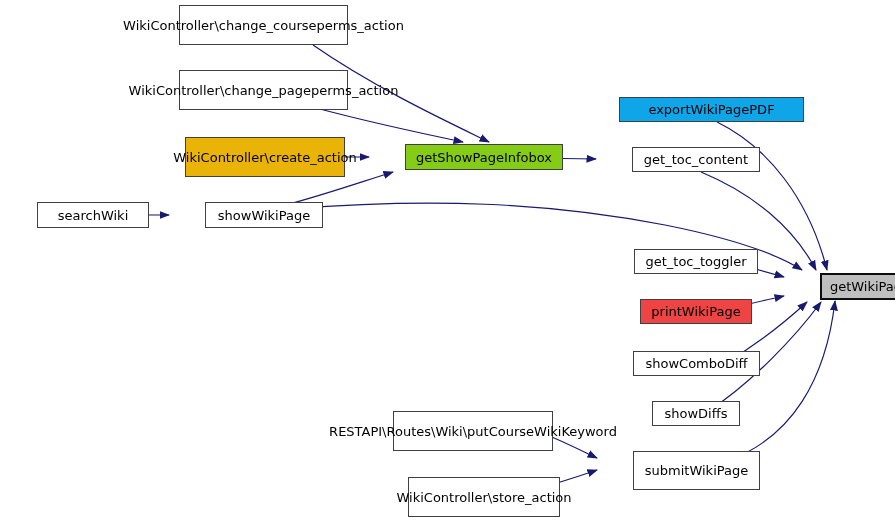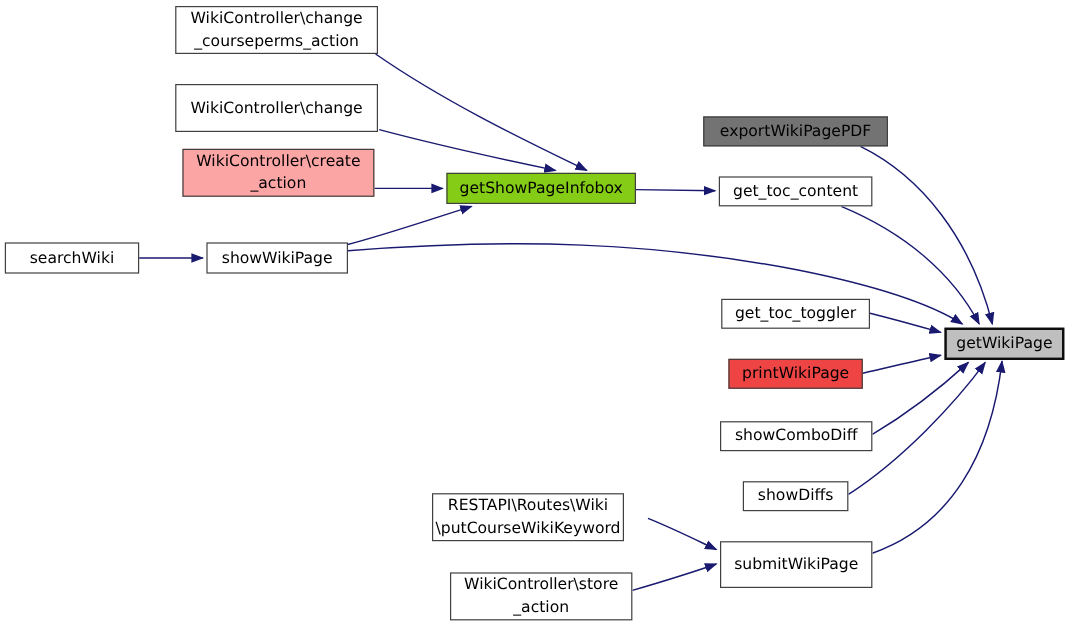--- a/index.html
+++ b/index.html
@@ -28,25 +28,26 @@
   }
   .node {
     position: absolute;
     box-sizing: border-box;
     background: #ffffff;
     border: 1px solid #404040;
     color: #000000;
     font-size: 13px;
     line-height: 19px;
     display: flex;
-    flex-direction: column;
+    flex-direction: row;
     align-items: center;
     justify-content: center;
     text-align: left;
     cursor: pointer;
+    margin-left: 33px;
   }
   .node span {
     white-space: nowrap;
     display: block;
   }
   .node.highlight {
     background: #bfbfbf;
     border: 2px solid #0d0d0d;
     cursor: default;
   }
@@ -80,35 +81,36 @@
         <path d="M 727,461 C 792,438 826,379 835,301" class="edge" stroke="#191970" marker-end="url(#arrow)"></path>
       </g>
   </svg>
 
 <div class="node" style="left: 146px; top: 5px; width: 169px; height: 40px; border-color: rgb(64, 64, 64); background: rgb(255, 255, 255);">
       <span>WikiController\change</span>
       <span>_courseperms_action</span>
     </div>
     <div class="node" style="left: 146px; top: 70px; width: 169px; height: 40px; border-color: rgb(64, 64, 64); background: rgb(255, 255, 255);">
       <span>WikiController\change</span>
+      <span>_pageperms_action</span>
     </div>
-    <div class="node" style="left: 152px; top: 124px; width: 160px; height: 40px; border-color: rgb(64, 64, 64); background: #fca5a5;">
+    <div class="node" style="left: 152px; top: 137px; width: 160px; height: 40px; border-color: rgb(64, 64, 64); background: #eab308;">
       <span>WikiController\create</span>
       <span>_action</span>
     </div>
     <div class="node" style="left: 4px; top: 202px; width: 112px; height: 26px; border-color: rgb(64, 64, 64); background: rgb(255, 255, 255);">
       <span>searchWiki</span>
     </div>
     <div class="node" style="left: 172px; top: 202px; width: 118px; height: 26px; border-color: rgb(64, 64, 64); background: rgb(255, 255, 255);">
       <span>showWikiPage</span>
     </div>
     <div class="node" style="left: 372px; top: 144px; width: 158px; height: 26px; border-color: rgb(64, 64, 64); background: #84cc16;">
       <span>getShowPageInfobox</span>
     </div>
-    <div class="node" style="left: 586px; top: 97px; width: 154px; height: 25px; border-color: rgb(64, 64, 64); background: #737373;">
+    <div class="node" style="left: 586px; top: 97px; width: 185px; height: 25px; border-color: rgb(64, 64, 64); background: #0ea5e9;">
       <span>exportWikiPagePDF</span>
     </div>
     <div class="node" style="left: 599px; top: 147px; width: 128px; height: 25px; border-color: rgb(64, 64, 64); background: rgb(255, 255, 255);">
       <span>get_toc_content</span>
     </div>
     <div class="node" style="left: 601px; top: 249px; width: 124px; height: 25px; border-color: rgb(64, 64, 64); background: rgb(255, 255, 255);">
       <span>get_toc_toggler</span>
     </div>
     <div class="node" style="left: 607px; top: 299px; width: 112px; height: 25px; border-color: rgb(64, 64, 64); background: #ef4444;">
       <span>printWikiPage</span>

